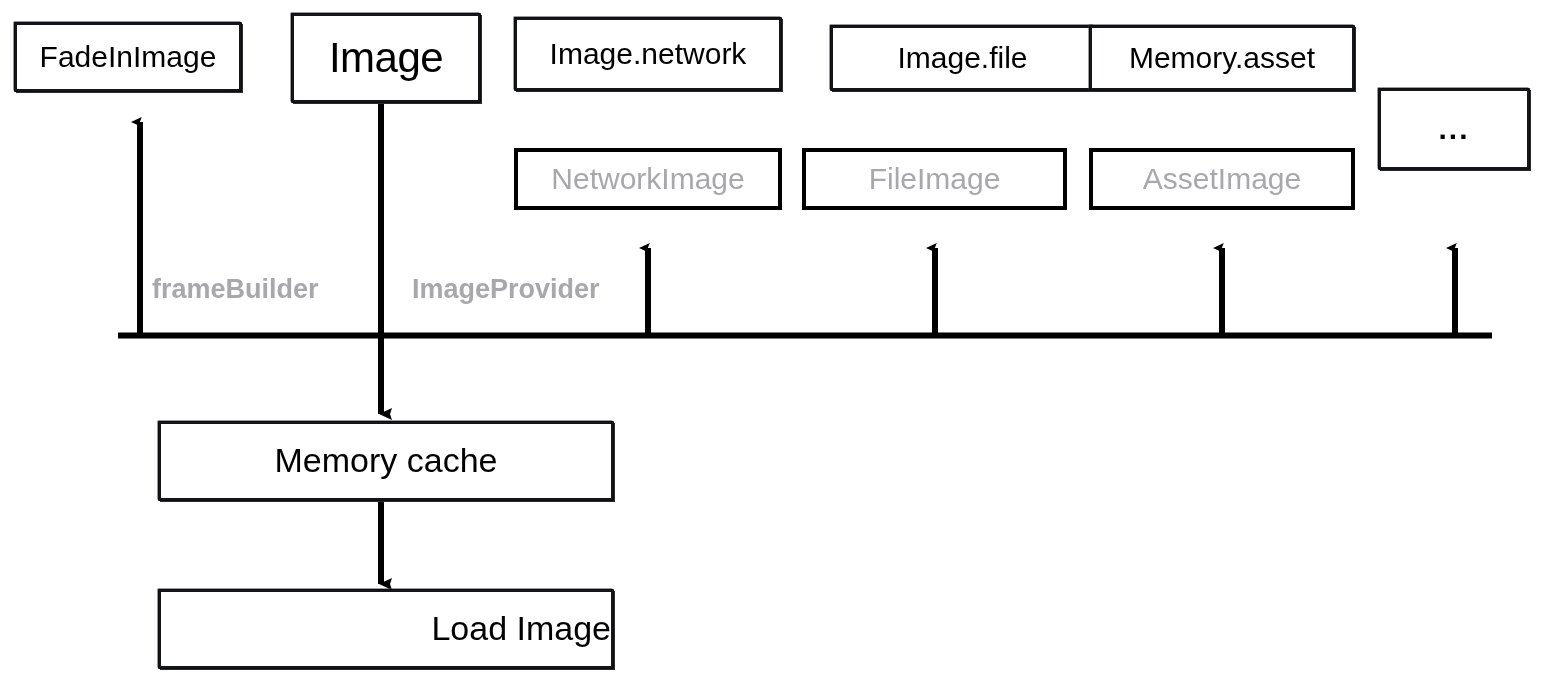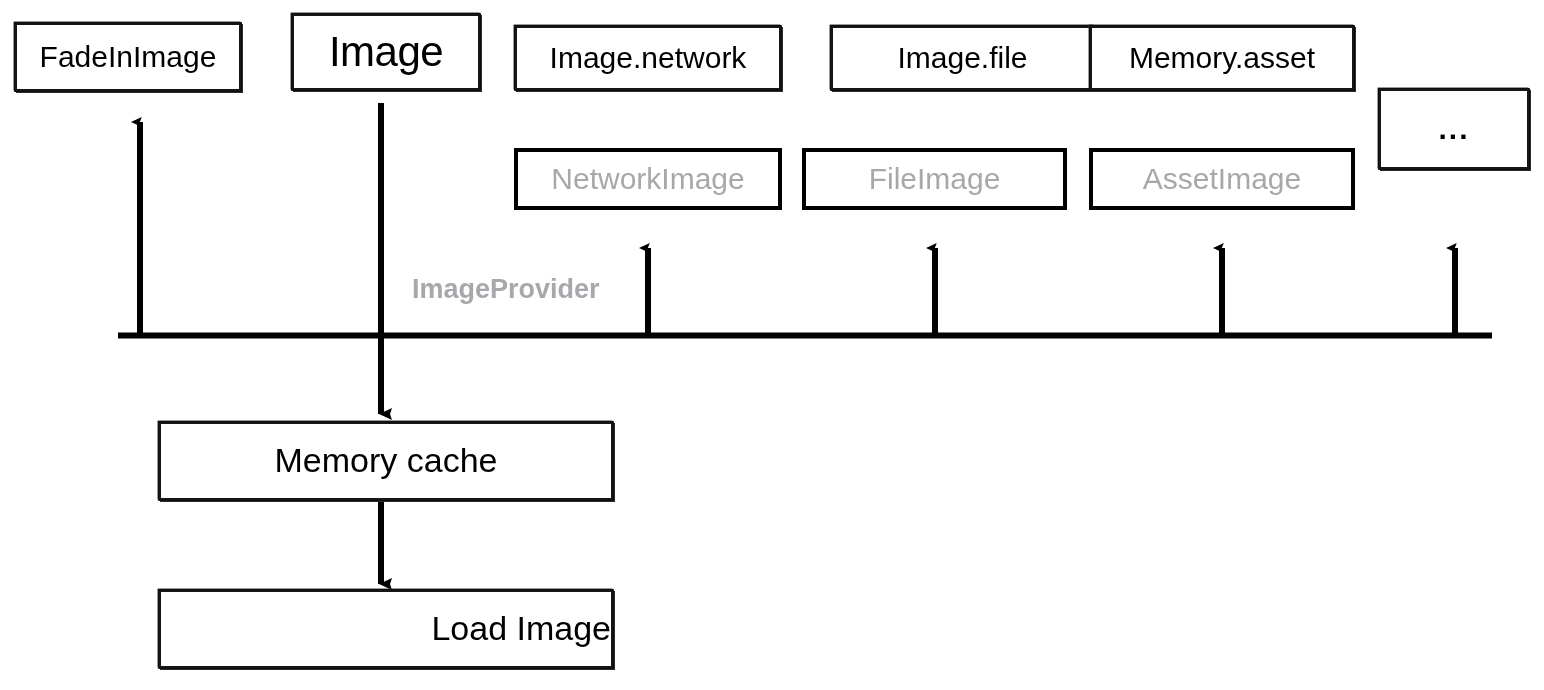--- a/index.html
+++ b/index.html
@@ -110,25 +110,25 @@
     <line x1="1222" y1="336" x2="1222" y2="248" stroke="#000000" stroke-width="6" marker-end="url(#arrow-up)"></line>
     <line x1="1455" y1="336" x2="1455" y2="248" stroke="#000000" stroke-width="6" marker-end="url(#arrow-up)"></line>
 
     <line x1="381" y1="502" x2="381" y2="584" stroke="#000000" stroke-width="6" marker-end="url(#arrow-down)"></line>
   </svg>
 
   <div class="box sketch" style="left:14px; top:22px; width:228px; height:70px;">
     <span class="label t-normal">FadeInImage</span>
   </div>
 
-  <div class="box sketch" style="left:291px; top:13px; width:190px; height:78px;">
+  <div class="box sketch" style="left:291px; top:13px; width:190px; height:90px;">
     <span class="label t-big">Image</span>
   </div>
 
-  <div class="box sketch" style="left:514px; top:25px; width:268px; height:66px;">
+  <div class="box sketch" style="left:514px; top:17px; width:268px; height:74px;">
     <span class="label t-normal">Image.network</span>
   </div>
 
   <div class="box sketch" style="left:802px; top:25px; width:265px; height:66px;margin-left:28px;">
     <span class="label t-normal">Image.file</span>
   </div>
 
   <div class="box sketch" style="left:1089px; top:25px; width:266px; height:66px;">
     <span class="label t-normal">Memory.asset</span>
   </div>
@@ -142,20 +142,21 @@
   </div>
 
   <div class="box crisp" style="left:802px; top:148px; width:265px; height:62px;">
     <span class="label t-gray">FileImage</span>
   </div>
 
   <div class="box crisp" style="left:1089px; top:148px; width:266px; height:62px;">
     <span class="label t-gray">AssetImage</span>
   </div>
 
+  <span class="edge-label" style="left:152px; top:274px;">frameBuilder</span>
 
   <span class="edge-label" style="left:412px; top:274px;">ImageProvider</span>
 
   <div class="box sketch" style="left:158px; top:421px; width:456px; height:80px;">
     <span class="label t-mid">Memory cache</span>
   </div>
 
   <div class="box sketch" style="left:158px; top:589px; width:456px; height:80px;justify-content:flex-end;">
     <span class="label t-mid">Load Image</span>
   </div>

